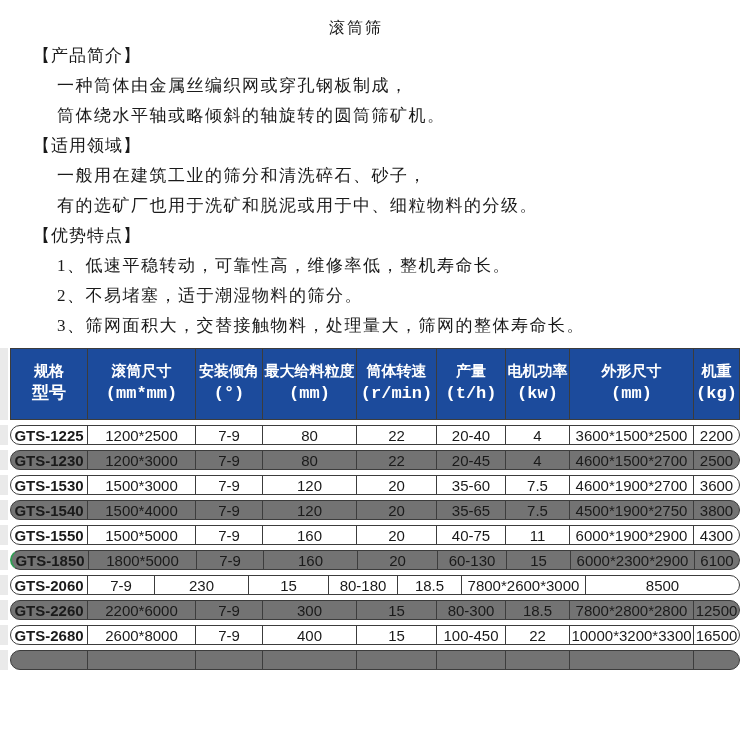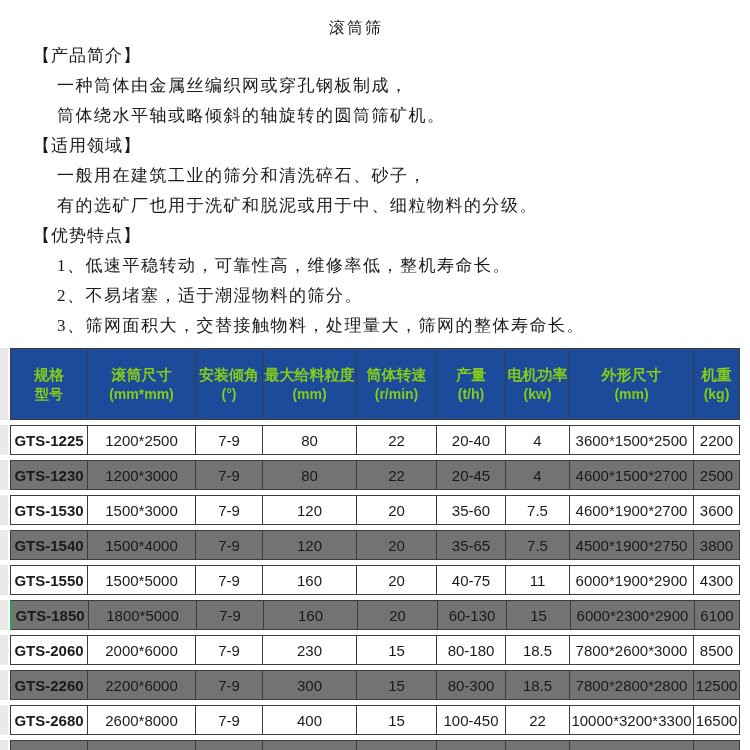--- a/index.html
+++ b/index.html
@@ -24,35 +24,35 @@
   
   .table-wrap { position:absolute; top:348px; left:0; width:750px; }
   .hrow, .trow { display:flex; align-items:stretch; margin-bottom:5px; }
   .gutter { width:8px; background:#eaeaea; margin-right:2px; flex:none; }
   .rowbox {
     display:flex; width:730px; box-sizing:border-box;
     border:1px solid #3c3c3c; background:#ffffff;
     font-family:"Liberation Sans","DejaVu Sans",sans-serif;
   }
   .hrow .rowbox { height:72px; background:#1c4b9c; }
-  .trow .rowbox { height:30px; }
+  .trow .rowbox { height:20px;border-radius:10px; }
   .trow.alt .rowbox { background:#737373; }
   .trow.selected .rowbox { border-left:2px solid #2e9e52; }
   .cell {
     box-sizing:border-box; border-right:1px solid #3c3c3c;
     display:flex; flex-direction:column; align-items:center; justify-content:center;
     font-size:15px; color:#1a1a1a; overflow:hidden; white-space:nowrap;
   }
   .cell:last-child { border-right:none; flex:1; }
   .c1{width:77px;} .c2{width:108px;} .c3{width:67px;} .c4{width:94px;}
   .c5{width:80px;} .c6{width:69px;} .c7{width:64px;} .c8{width:124px;} .c9{width:45px;}
   .trow .c1 { font-weight:bold; }
-  .hc { color:#84cc16; font-weight:bold; line-height:1.3; }
+  .hc { color:#ffffff; font-weight:bold; line-height:1.3;font-family:Liberation Mono, monospace; }
   .hc .hl1 { font-size:15px; }
-  .hc .hl2 { font-size:14px; }
+  .hc .hl2 { font-size:17px; }
 </style>
 </head>
 <body>
 
 <div class="doc-title">滚筒筛</div>
 
 <div class="doc">
   <div class="sec-head">【产品简介】</div>
   <div class="doc-line">一种筒体由金属丝编织网或穿孔钢板制成，</div>
   <div class="doc-line">筒体绕水平轴或略倾斜的轴旋转的圆筒筛矿机。</div>
@@ -198,21 +198,20 @@
       <div class="cell c7">15</div>
       <div class="cell c8">6000*2300*2900</div>
       <div class="cell c9">6100</div>
     </div>
   </div>
 
   <div class="trow">
     <div class="gutter"></div>
     <div class="rowbox">
       <div class="cell c1">GTS-2060</div>
-      <div class="cell c2">2000*6000</div>
       <div class="cell c3">7-9</div>
       <div class="cell c4">230</div>
       <div class="cell c5">15</div>
       <div class="cell c6">80-180</div>
       <div class="cell c7">18.5</div>
       <div class="cell c8">7800*2600*3000</div>
       <div class="cell c9">8500</div>
     </div>
   </div>
 

